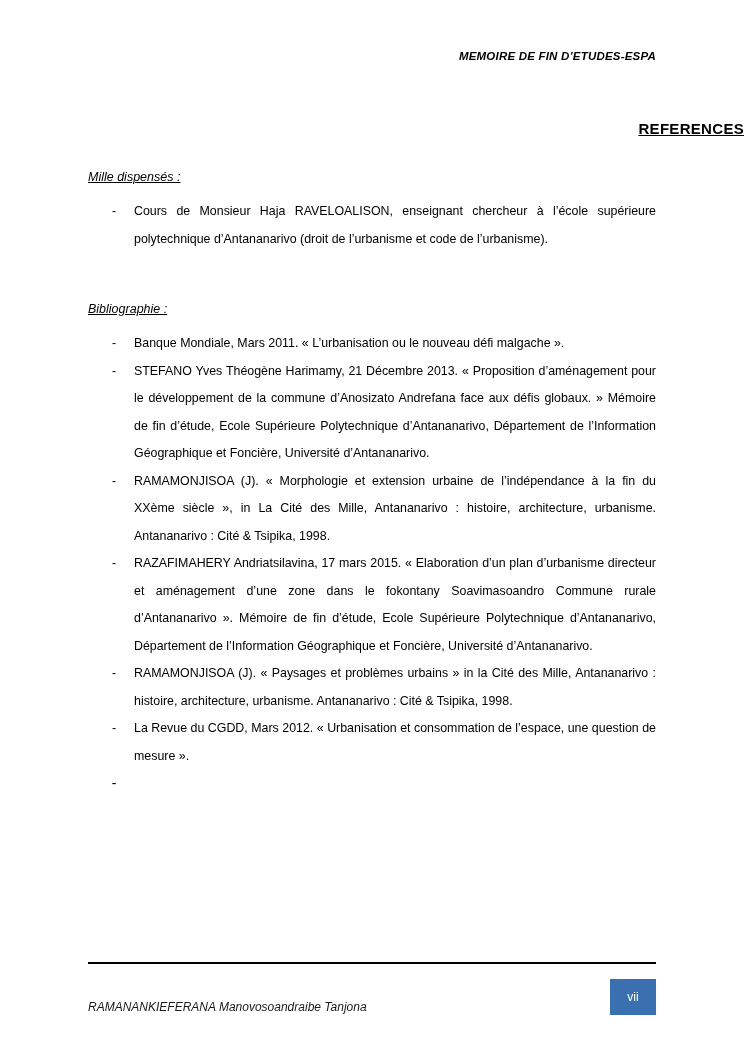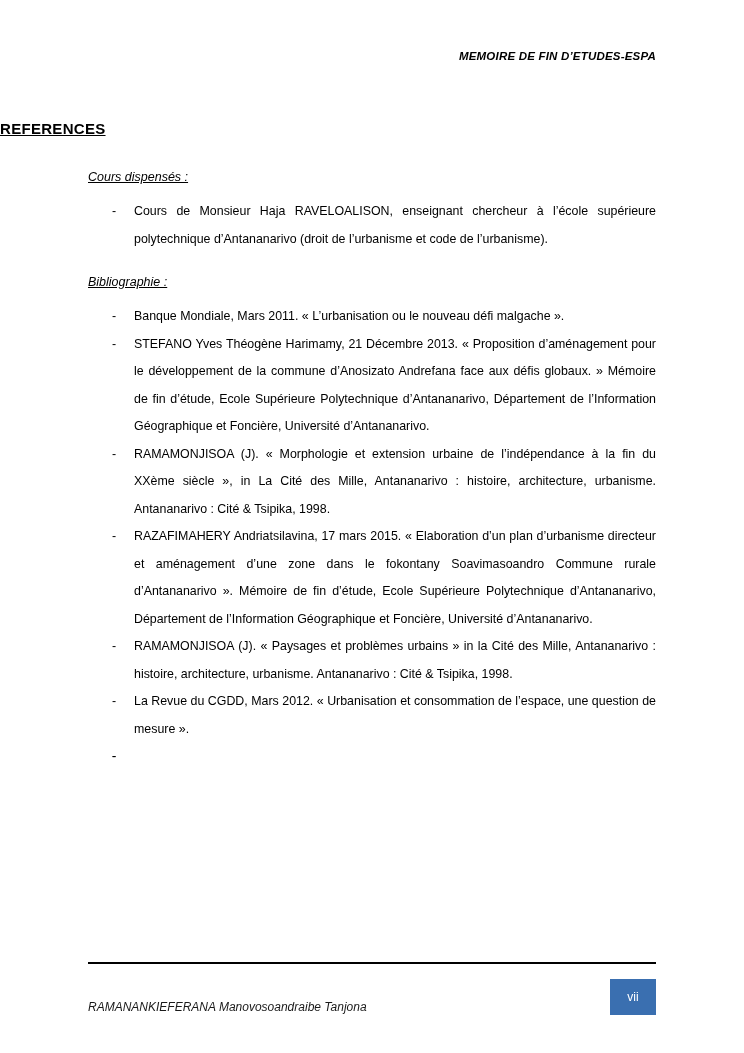--- a/index.html
+++ b/index.html
@@ -29,42 +29,42 @@
     font-weight: bold;
     letter-spacing: 0.2px;
     color: #000;
     text-align: center;
   }
   .title {
     position: absolute;
     top: 120px;
     left: 0;
     width: 744px;
-    text-align: left;
+    text-align: right;
     font-size: 15px;
     font-weight: bold;
     letter-spacing: 0.3px;
   }
   .title span {
     text-decoration: underline;
   }
   .content {
     position: absolute;
     left: 88px;
     top: 170px;
     width: 568px;
   }
   .section-label {
     font-size: 12.5px;
     font-style: italic;
     text-decoration: underline;
     margin: 0 0 14px 0;
   }
   .section-label.second {
-    margin-top: 22px;
+    margin-top: 49px;
   }
   ul.refs {
     list-style: none;
     margin: 0;
     padding: 0;
   }
   ul.refs li {
     position: relative;
     padding-left: 46px;
     font-size: 12.4px;
@@ -114,21 +114,21 @@
 <body>
 
 <div class="page">
 
   <div class="header">MEMOIRE DE FIN D’ETUDES-ESPA</div>
 
   <div class="title"><span>REFERENCES</span></div>
 
   <div class="content">
 
-    <div class="section-label">Cours dispensés :</div>
+    <div class="section-label">Mille dispensés :</div>
     <ul class="refs">
       <li><span class="dash">-</span><span>Cours de Monsieur Haja RAVELOALISON, enseignant chercheur à l’école supérieure polytechnique d’Antananarivo (droit de l’urbanisme et code de l’urbanisme).</span></li>
     </ul>
 
     <div class="section-label second">Bibliographie :</div>
     <ul class="refs spaced">
       <li><span class="dash">-</span><span>Banque Mondiale, Mars 2011. « L’urbanisation ou le nouveau défi malgache ».</span></li>
       <li><span class="dash">-</span><span>STEFANO Yves Théogène Harimamy, 21 Décembre 2013. « Proposition d’aménagement pour le développement de la commune d’Anosizato Andrefana face aux défis globaux. » Mémoire de fin d’étude, Ecole Supérieure Polytechnique d’Antananarivo, Département de l’Information Géographique et Foncière, Université d’Antananarivo.</span></li>
       <li><span class="dash">-</span><span>RAMAMONJISOA (J). « Morphologie et extension urbaine de l’indépendance à la fin du XXème siècle », in La Cité des Mille, Antananarivo : histoire, architecture, urbanisme. Antananarivo : Cité &amp; Tsipika, 1998.</span></li>
       <li><span class="dash">-</span><span>RAZAFIMAHERY Andriatsilavina, 17 mars 2015. « Elaboration d’un plan d’urbanisme directeur et aménagement d’une zone dans le fokontany Soavimasoandro Commune rurale d’Antananarivo ». Mémoire de fin d’étude, Ecole Supérieure Polytechnique d’Antananarivo, Département de l’Information Géographique et Foncière, Université d’Antananarivo.</span></li>

